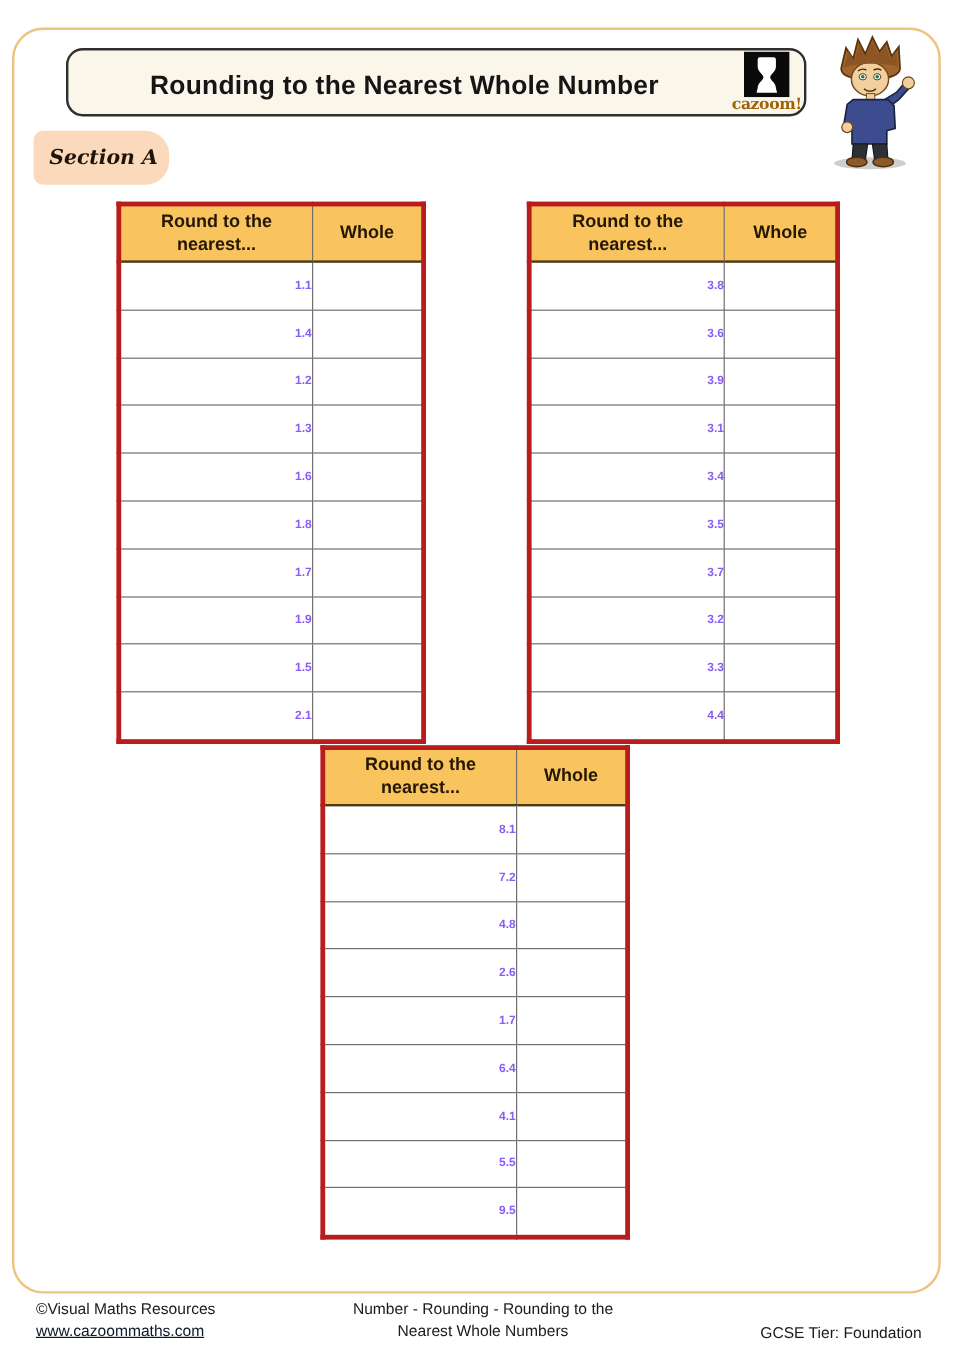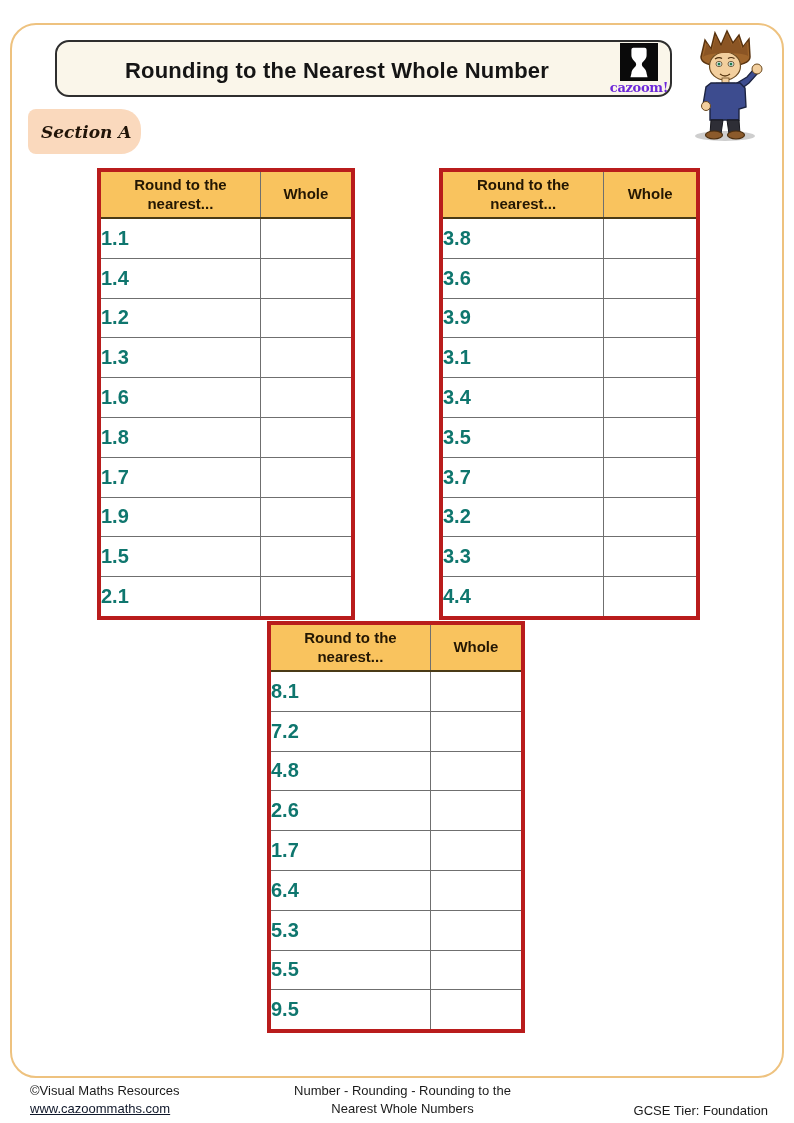--- a/index.html
+++ b/index.html
@@ -15,21 +15,21 @@
     position:absolute;left:55px;top:40px;width:617px;height:57px;box-sizing:border-box;
     border:2px solid #2e2e2e;border-radius:14px;background:#FAF6EA;
   }
   .title-text{
     position:absolute;left:68px;top:0;height:57px;line-height:57px;
     font-size:22px;font-weight:bold;color:#151515;letter-spacing:0.2px;white-space:nowrap;
   }
   .logo{position:absolute;left:607px;top:43px;width:64px;text-align:center;}
   .logo svg{display:block;margin:0 auto;}
   .logo-text{
-    font-family:"DejaVu Serif", serif;font-weight:bold;font-size:13px;color:#6d28d9;
+    font-family:"DejaVu Serif", serif;font-weight:bold;font-size:13px;color:#a16207;
     margin-top:-1px;letter-spacing:-0.3px;
   }
   .section-badge{
     position:absolute;left:28px;top:109px;width:113px;height:45px;box-sizing:border-box;
     background:#FAD9BD;border-radius:8px 20px 20px 8px;
     display:flex;align-items:center;padding-left:13px;
   }
   .section-badge span{
     font-family:"DejaVu Serif", serif;font-weight:bold;font-style:italic;
     font-size:17px;color:#201408;
@@ -37,22 +37,22 @@
   .mascot{position:absolute;left:683px;top:27px;z-index:3;}
   .qtable{position:absolute;border-collapse:collapse;table-layout:fixed;background:#fff;}
   .qtable, .qtable th, .qtable td{border:1px solid #6f6f6f;}
   .qtable{border:4px solid #b91c1c;}
   .qtable th{
     background:#F9C35E;height:45px;font-size:15px;font-weight:bold;color:#241703;
     text-align:center;vertical-align:middle;border-bottom:2px solid #4a3a16;
     padding:0 14px;line-height:1.25;
   }
   .qtable td{
-    height:38.8px;font-size:20px;font-weight:bold;color:#0f766e;
-    text-align:left;vertical-align:middle;padding:0;
+    height:38.8px;font-size:10px;font-weight:bold;color:#8b5cf6;
+    text-align:right;vertical-align:middle;padding:0;
   }
   .t1{left:97px;top:168px;width:258px;}
   .t2{left:439px;top:168px;width:261px;}
   .t3{left:267px;top:621px;width:258px;}
   .footer-left{position:absolute;left:30px;top:1082px;font-size:13px;line-height:18px;}
   .footer-left a{color:#0f172a;text-decoration:underline;}
   .footer-center{
     position:absolute;left:250px;top:1082px;width:305px;text-align:center;
     font-size:13px;line-height:18px;
   }
@@ -233,21 +233,21 @@
       </tr>
       <tr>
         <td>1.7</td>
         <td></td>
       </tr>
       <tr>
         <td>6.4</td>
         <td></td>
       </tr>
       <tr>
-        <td>5.3</td>
+        <td>4.1</td>
         <td></td>
       </tr>
       <tr>
         <td>5.5</td>
         <td></td>
       </tr>
       <tr>
         <td>9.5</td>
         <td></td>
       </tr>

